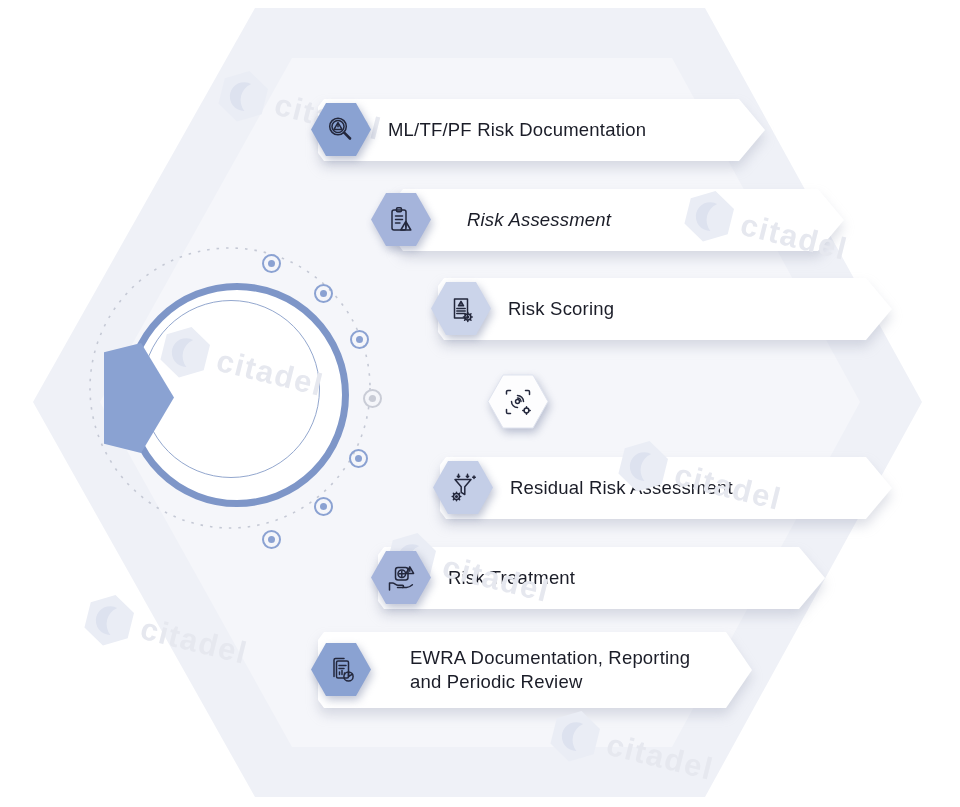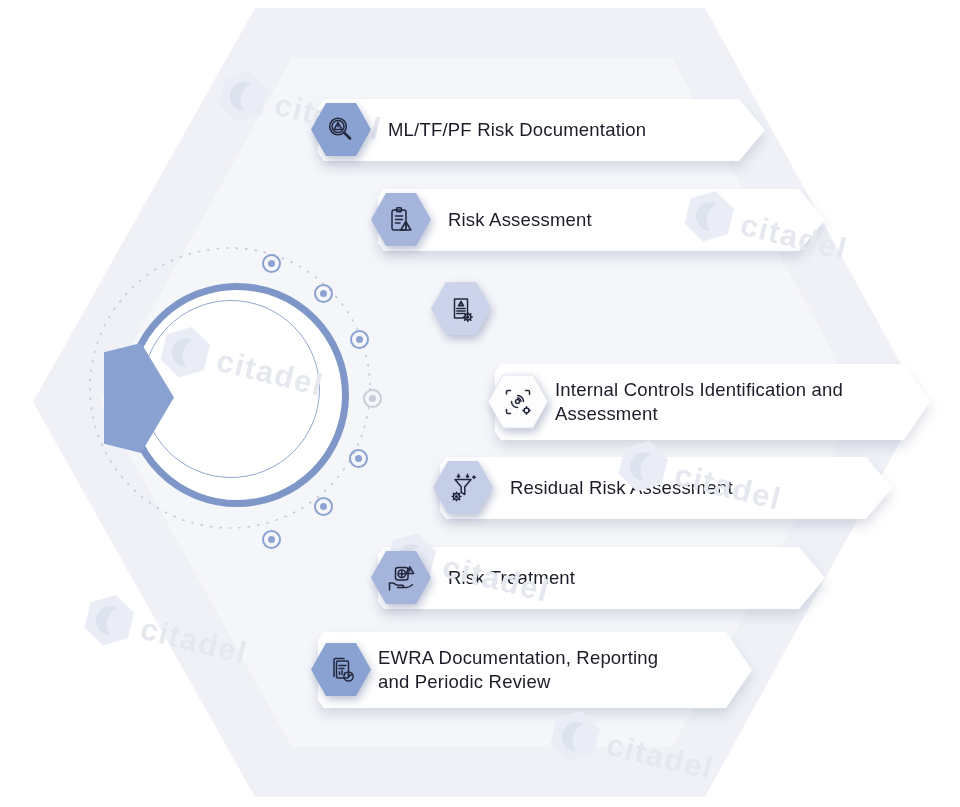--- a/index.html
+++ b/index.html
@@ -139,62 +139,62 @@
     </svg>
     <svg class="hex-icon" width="34" height="34" viewBox="0 0 34 34" fill="none" stroke="currentColor" stroke-width="1.5" stroke-linecap="round" stroke-linejoin="round">
       <circle cx="14" cy="13.5" r="8.3"></circle>
         <circle cx="14" cy="13.5" r="6"></circle>
       <path d="M14 9.6 L18 16.4 H10 Z"></path>
         <line x1="14" y1="11.8" x2="14" y2="13.8"></line>
       <line x1="20.2" y1="19.7" x2="26" y2="25.5" stroke-width="2.6"></line>
     </svg>
   </div>
 
-  <div class="row" style="left:378px;top:189px;width:377px;height:62px;">
+  <div class="row" style="left:397px;top:189px;width:377px;height:62px;font-style:italic;">
     <div class="banner-shadow">
         <div class="banner" style="padding-left:70px;">
       <span class="step-label">Risk Assessment</span>
     </div>
       </div>
   </div>
   <div class="hex-wrap" style="left:370px;top:192px;">
     <svg class="hexshape" width="62" height="55" viewBox="0 0 62 55">
       <polygon points="16,1 46,1 61,27.5 46,54 16,54 1,27.5" fill="#A5B4DB" stroke="none"></polygon>
     </svg>
     <svg class="hex-icon" width="34" height="34" viewBox="0 0 34 34" fill="none" stroke="currentColor" stroke-width="1.5" stroke-linecap="round" stroke-linejoin="round">
       <rect x="8" y="7" width="14" height="20" rx="2"></rect>
       <rect x="12.5" y="4.8" width="5" height="4" rx="1.2"></rect>
       <path d="M11.5 13h7M11.5 16.5h7M11.5 20h4.5"></path>
       <path d="M21.8 18.5 L26.8 27 H16.8 Z"></path>
         <line x1="21.8" y1="21.6" x2="21.8" y2="24"></line>
     </svg>
   </div>
 
+  <div class="row" style="left:438px;top:278px;width:384px;height:62px;">
+    <div class="banner-shadow">
+        <div class="banner" style="padding-left:70px;">
+      <span class="step-label">Risk Scoring</span>
+    </div>
+      </div>
+  </div>
   <div class="hex-wrap" style="left:430px;top:281px;">
     <svg class="hexshape" width="62" height="55" viewBox="0 0 62 55">
       <polygon points="16,1 46,1 61,27.5 46,54 16,54 1,27.5" fill="#CBD4EA" stroke="none"></polygon>
     </svg>
     <svg class="hex-icon" width="34" height="34" viewBox="0 0 34 34" fill="none" stroke="currentColor" stroke-width="1.5" stroke-linecap="round" stroke-linejoin="round">
       <rect x="10.5" y="7" width="13" height="19"></rect>
       <path d="M17 9.3 L19.6 13.8 H14.4 Z"></path>
         <line x1="17" y1="11" x2="17" y2="12.4"></line>
       <path d="M12.8 16.5h8.4M12.8 19h8.4M12.8 21.5h8.4"></path>
       <circle cx="23.8" cy="25" r="3"></circle>
         <circle cx="23.8" cy="25" r="0.8"></circle>
       <path d="M27 25h1.2M20.6 25h-1.2M23.8 21.8v-1.2M23.8 28.2v1.2M26.1 22.7l.9-.9M21.5 27.3l-.9.9M26.1 27.3l.9.9M21.5 22.7l-.9-.9"></path>
     </svg>
   </div>
 
-  <div class="row" style="left:495px;top:364px;width:375px;height:76px;">
-    <div class="banner-shadow">
-        <div class="banner" style="padding-left:60px;">
-      <span class="step-label" style="max-width:310px;">Internal Controls Identification and Assessment</span>
-    </div>
-      </div>
-  </div>
   <div class="hex-wrap" style="left:487px;top:374px;">
     <svg class="hexshape" width="62" height="55" viewBox="0 0 62 55">
       <polygon points="16,1 46,1 61,27.5 46,54 16,54 1,27.5" fill="#FDFDFE" stroke="#DFE3EE"></polygon>
     </svg>
     <svg class="hex-icon" width="34" height="34" viewBox="0 0 34 34" fill="none" stroke="currentColor" stroke-width="1.5" stroke-linecap="round" stroke-linejoin="round">
       <path d="M5.5 9V6.8A1.3 1.3 0 0 1 6.8 5.5H9.5"></path>
       <path d="M24.5 5.5h2.7A1.3 1.3 0 0 1 28.5 6.8V9.5"></path>
       <path d="M9.5 28.5H6.8A1.3 1.3 0 0 1 5.5 27.2V24.5"></path>
       <circle cx="16.5" cy="16.5" r="2"></circle>
       <path d="M16.5 10.5a6 6 0 0 1 6 6M16.5 13a3.5 3.5 0 0 1 3.5 3.5M16.5 22.5a6 6 0 0 1-6-6"></path>
@@ -242,21 +242,21 @@
       <path d="M17.8 10.2v5.2M15.2 12.8h5.2"></path>
       <path d="M25.8 5.8 29.6 12.4H22Z"></path>
         <line x1="25.8" y1="8.2" x2="25.8" y2="10.2"></line>
       <path d="M5.5 29v-7h3c2.2 0 3.2 2.3 5.6 2.3h4.4c1.4 0 1.4 2.2 0 2.2h-5"></path>
       <path d="M18.5 26.5h4c2 0 4.2-1.2 5.9-2.7"></path>
     </svg>
   </div>
 
   <div class="row" style="left:318px;top:632px;width:374px;height:76px;">
     <div class="banner-shadow">
-        <div class="banner" style="padding-left:60px;">
+        <div class="banner" style="padding-left:60px;justify-content:center;">
       <span class="step-label" style="max-width:310px;">EWRA Documentation, Reporting and Periodic Review</span>
     </div>
       </div>
   </div>
   <div class="hex-wrap" style="left:310px;top:642px;">
     <svg class="hexshape" width="62" height="55" viewBox="0 0 62 55">
       <polygon points="16,1 46,1 61,27.5 46,54 16,54 1,27.5" fill="#8AA2D2" stroke="none"></polygon>
     </svg>
     <svg class="hex-icon" width="34" height="34" viewBox="0 0 34 34" fill="none" stroke="currentColor" stroke-width="1.5" stroke-linecap="round" stroke-linejoin="round">
       <path d="M10 23.5V7A1.5 1.5 0 0 1 11.5 5.5H20"></path>

